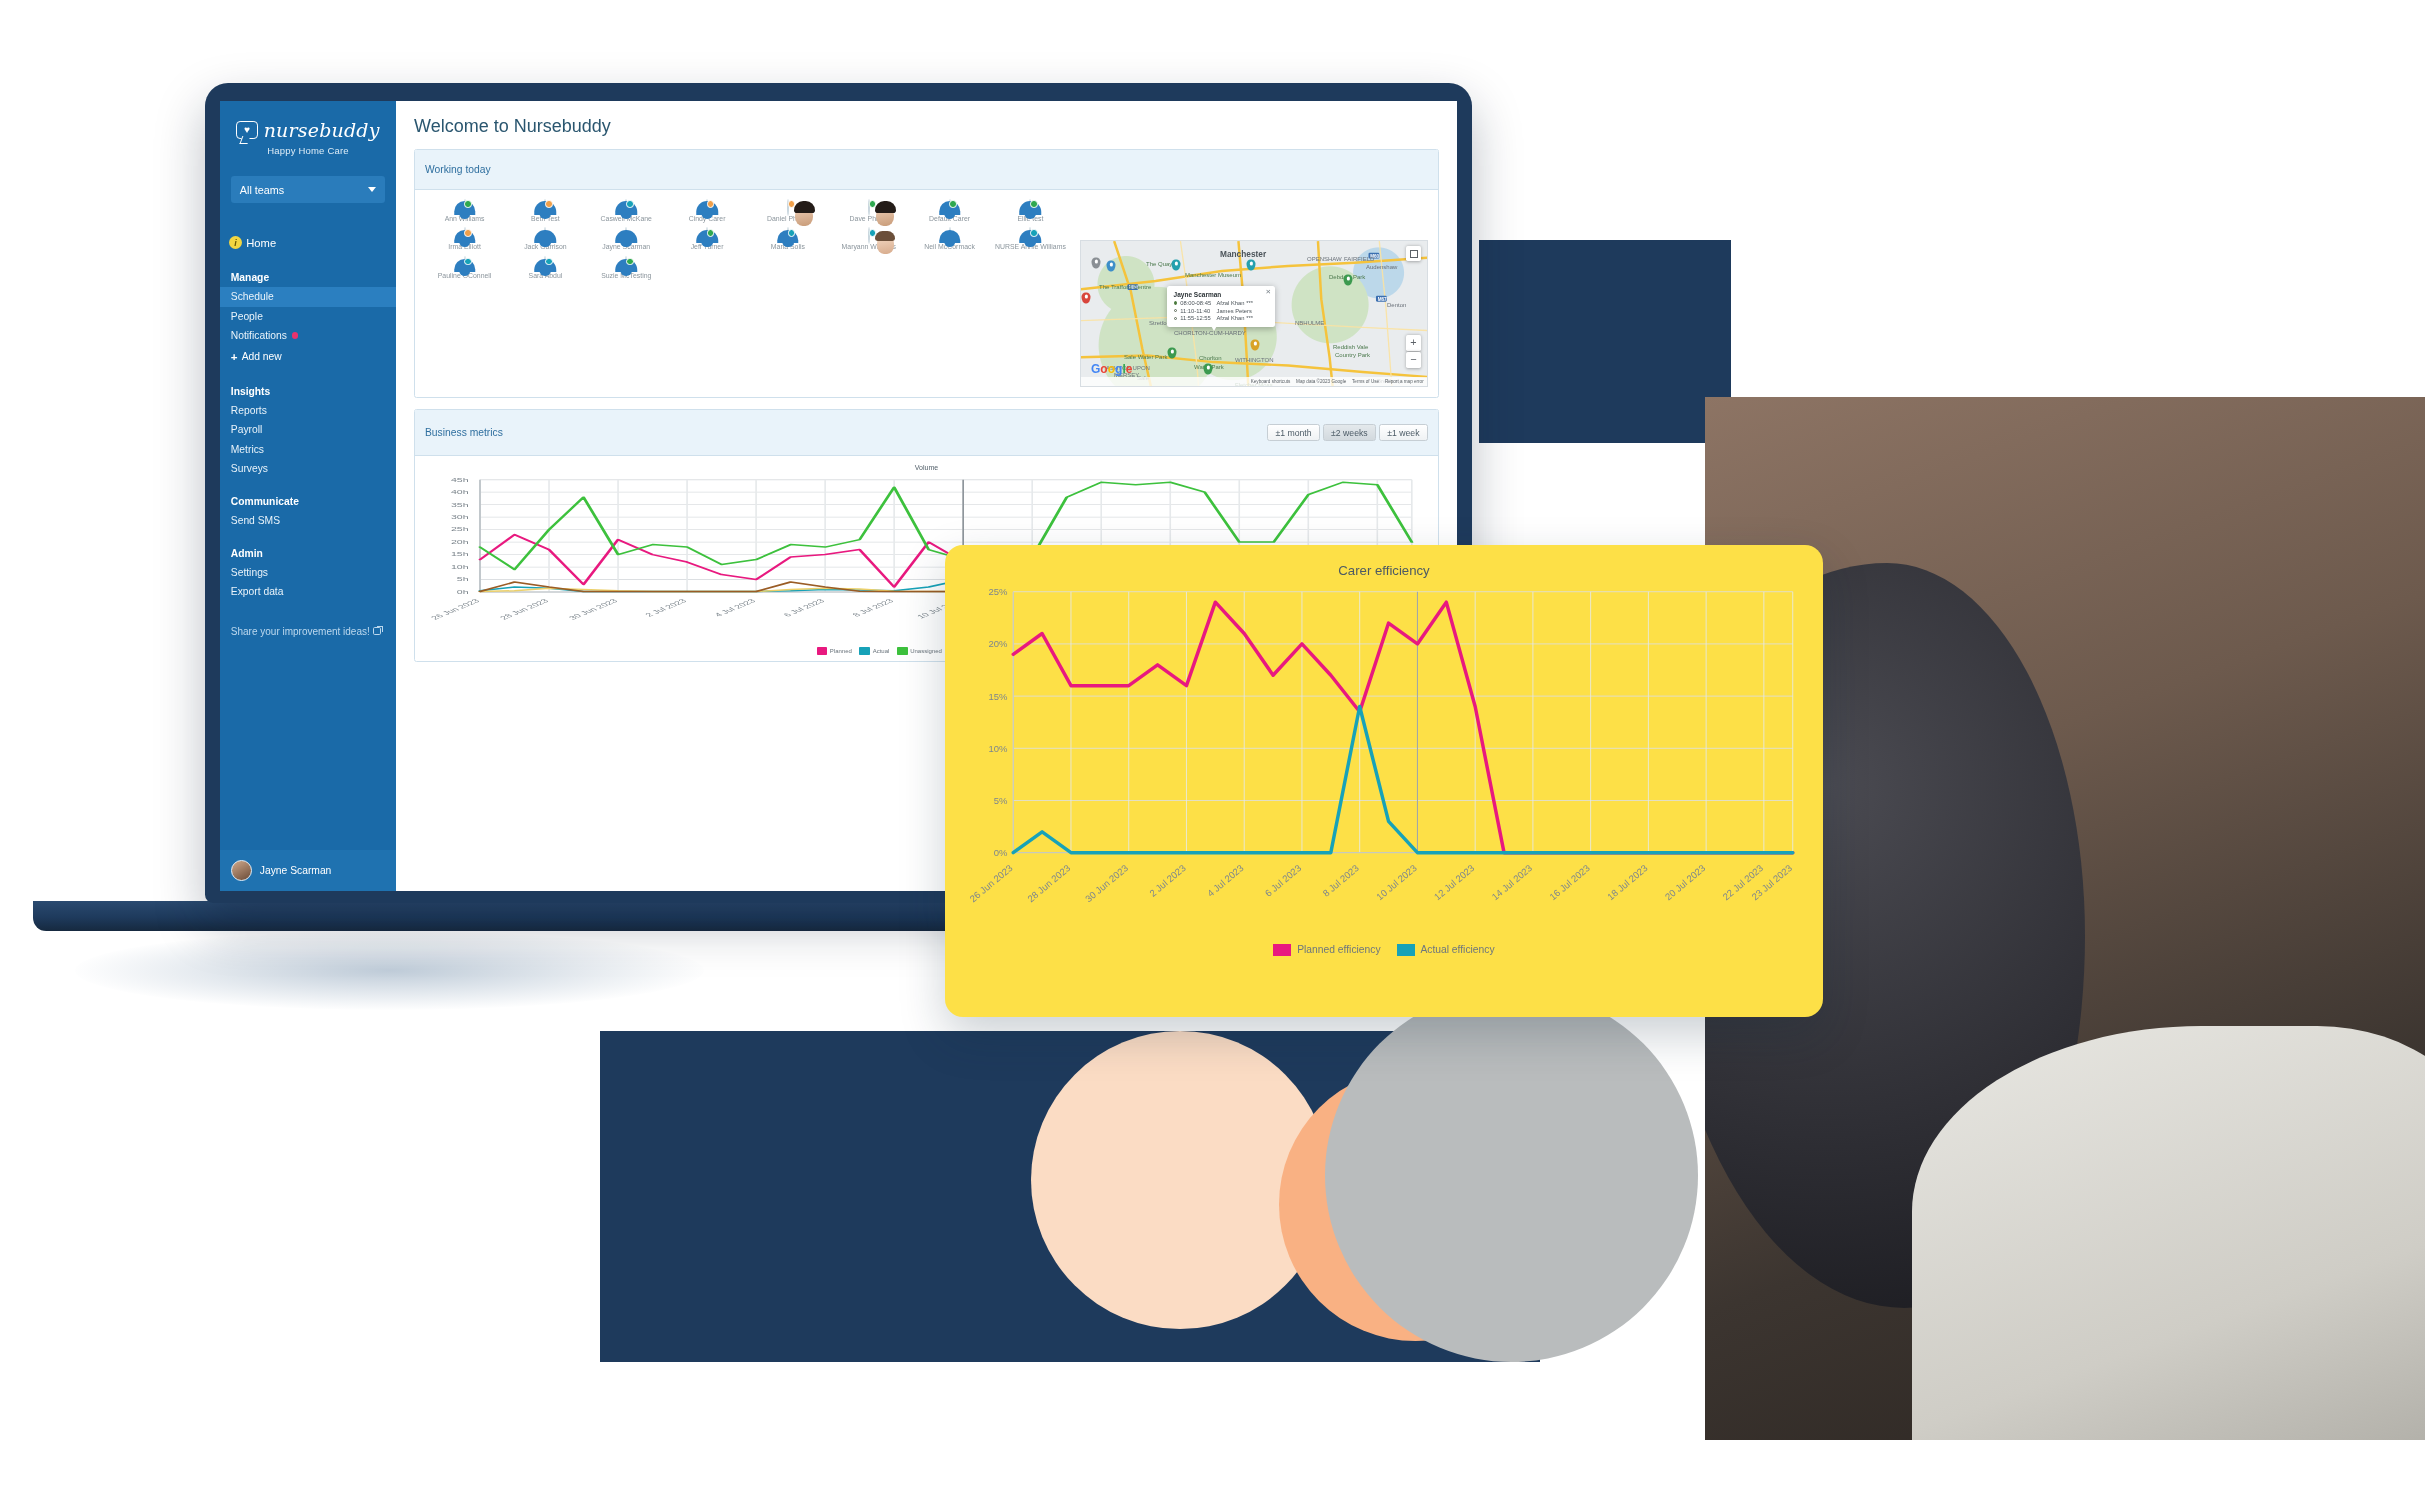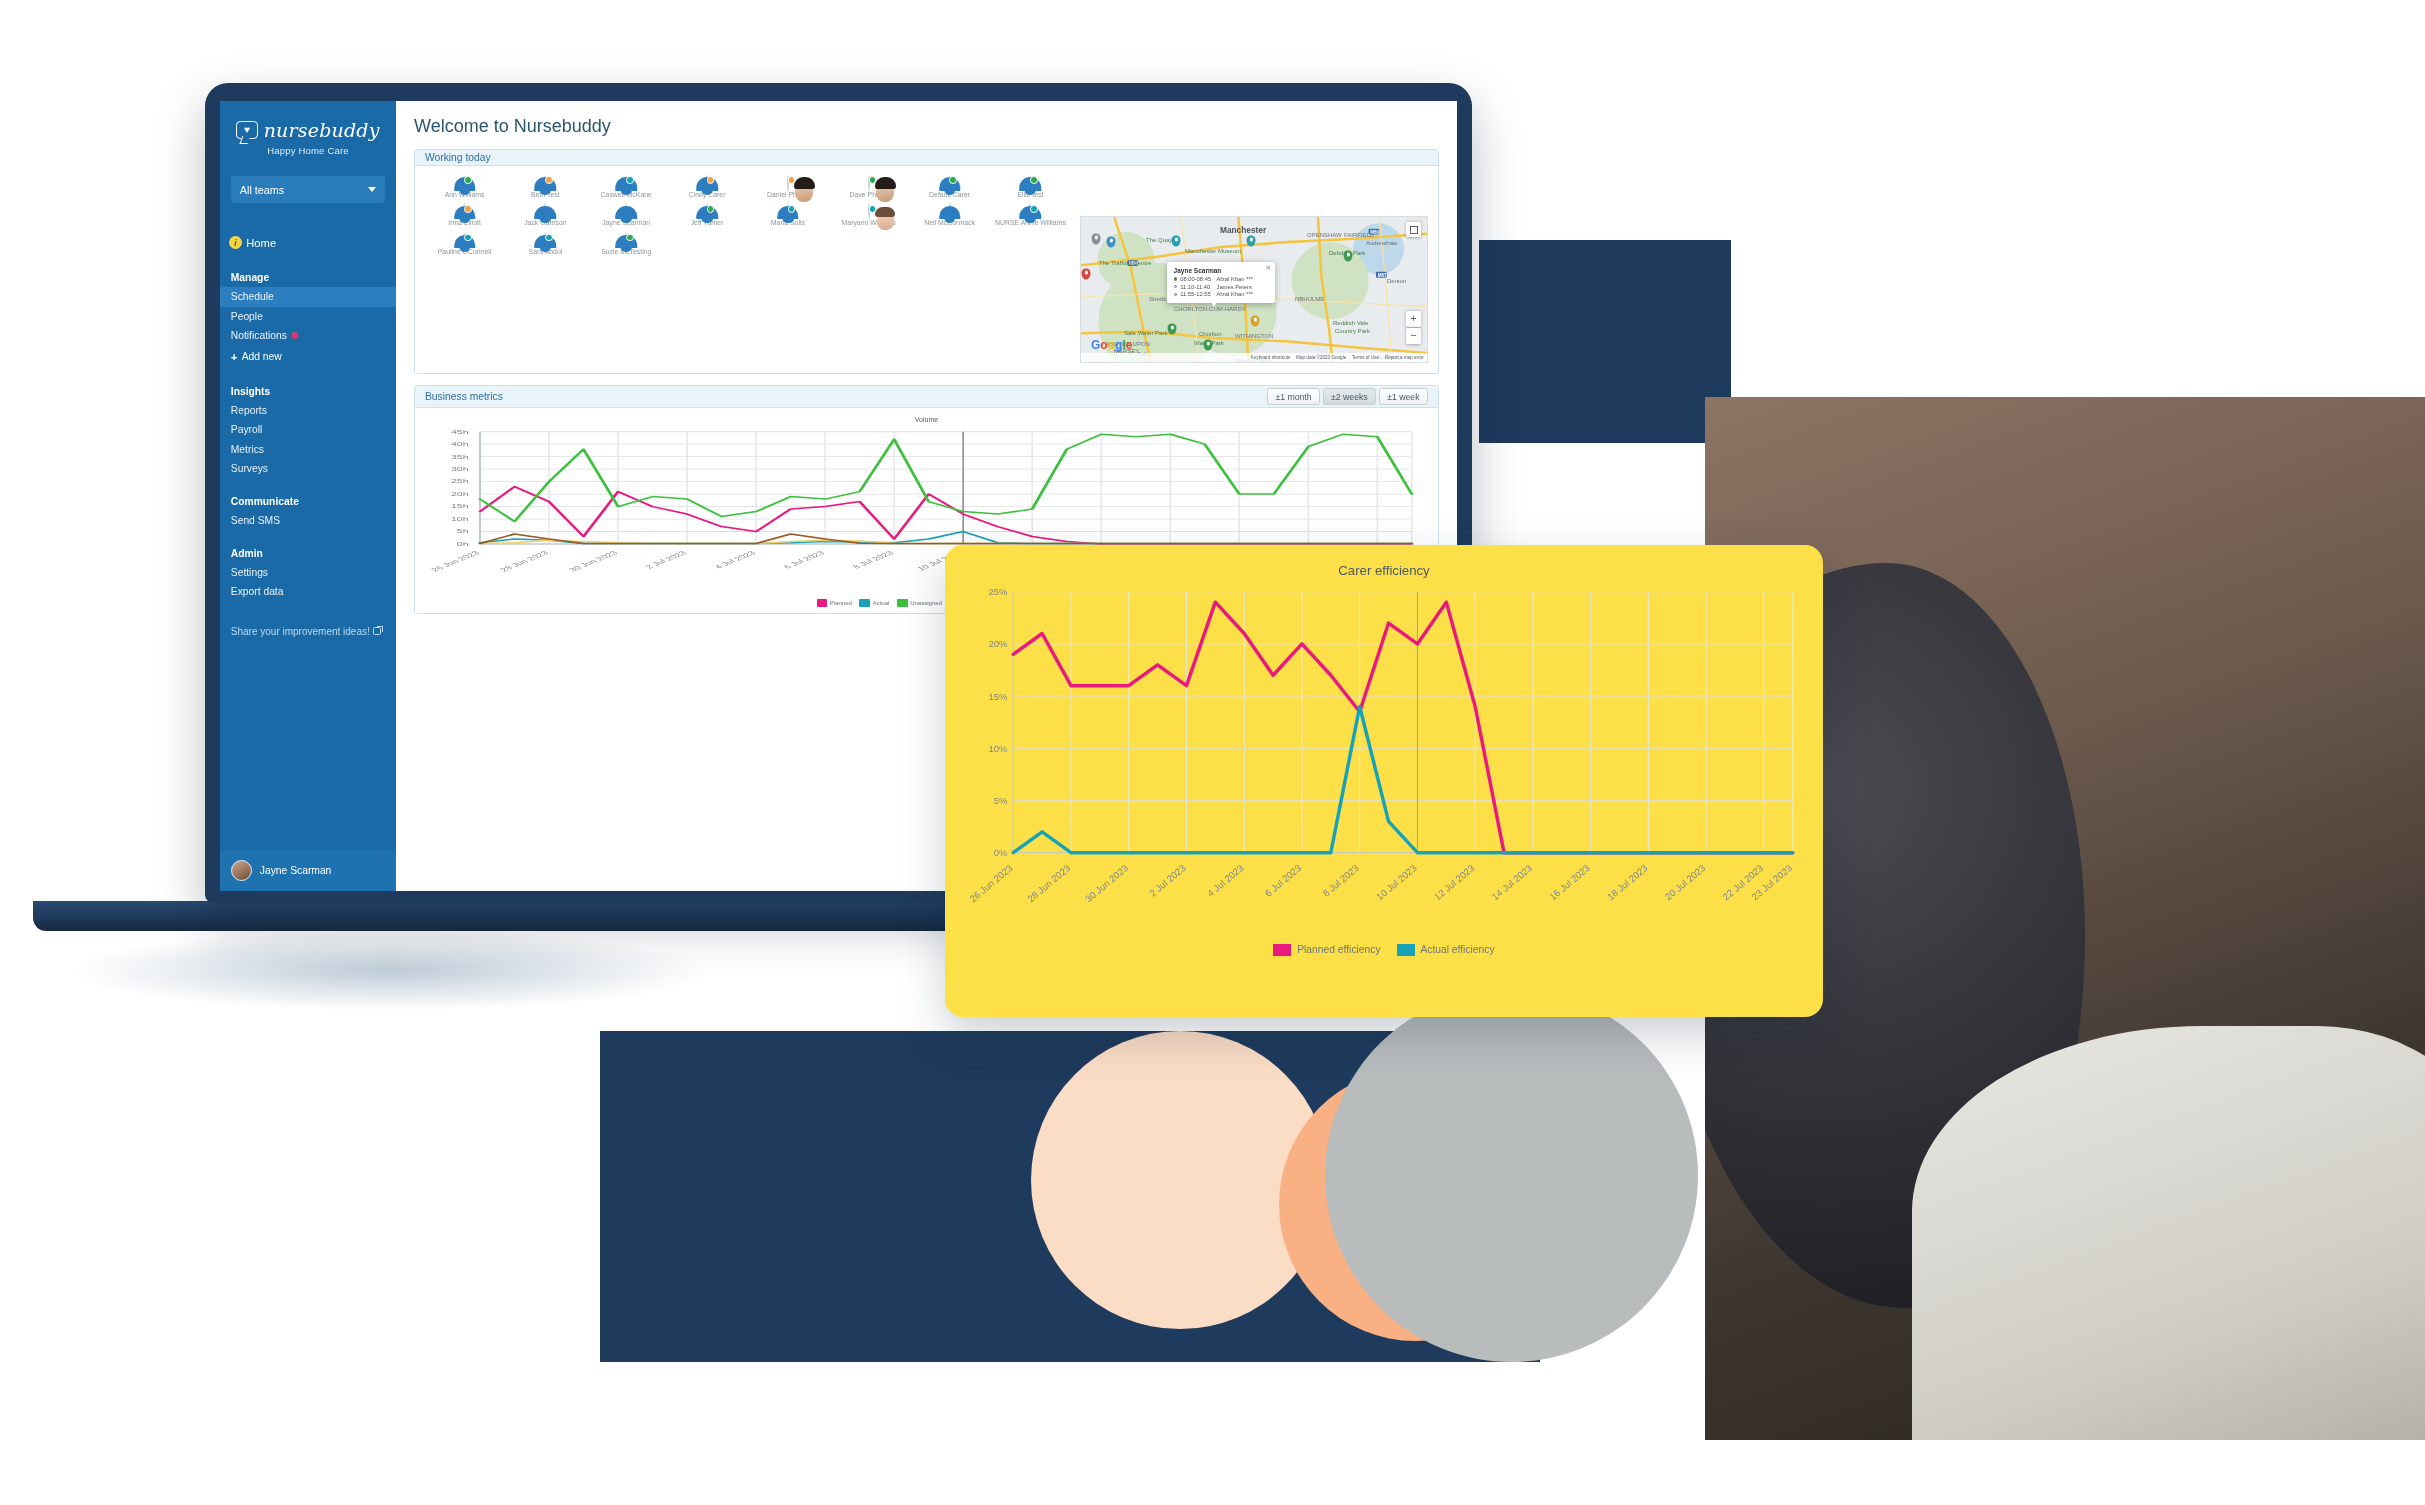--- a/index.html
+++ b/index.html
@@ -120,21 +120,21 @@
   .search-input {
     width: 123px; height: 19px; border: 0.8px solid #c3ccd3; border-radius: 2.5px;
     background:#fff; font-size: 9px; color: #9aa4ac; padding: 0 6.6px;
     font-family:"Liberation Sans", sans-serif;
   }
   .content { padding: 15px 18px 0 18px; flex:1 1 auto; overflow:hidden; }
   .page-title { font-size: 18px; color: #2a566f; font-weight: 400; margin-bottom: 11.6px; }
 
   .panel { border: 0.8px solid #cfe0ec; border-radius: 2.5px; margin-bottom: 11.6px; background:#fff; }
   .panel-head {
-    background: #e9f3fa; border-bottom: 0.8px solid #cfe0ec; padding: 2px 10px;
+    background: #e9f3fa; border-bottom: 0.8px solid #cfe0ec; padding: 14px 10px;
     font-size: 10.3px; color: #2f6f9f; display:flex; align-items:center; justify-content:space-between;
   }
   .seg-btns { display:flex; gap:2.5px; }
   .seg-btn {
     font-size: 8.7px; padding: 2.5px 7.5px; border:0.8px solid #c6ced4; border-radius:2.5px;
     background: linear-gradient(180deg,#fff,#eff2f4); color:#4c5b66; cursor:pointer;
   }
   .seg-btn.active { background: linear-gradient(180deg,#e4e9ec,#d2d9de); }
 
   .panel-body { padding: 10px; display:flex; gap: 10px; }

